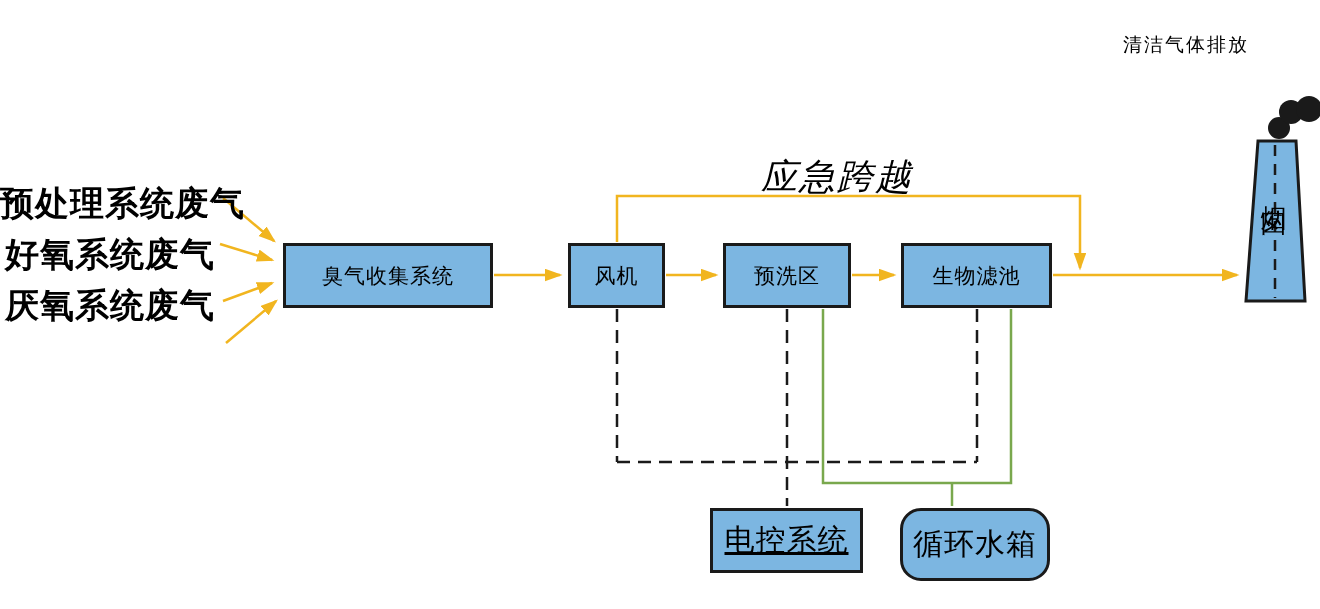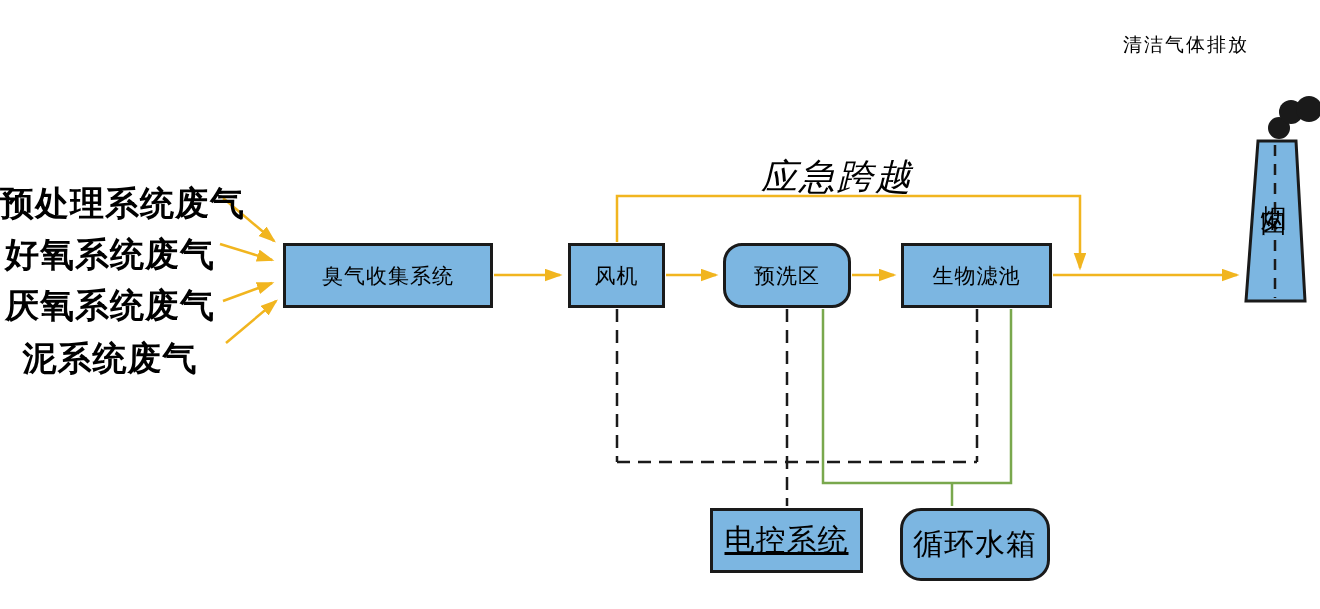--- a/index.html
+++ b/index.html
@@ -28,21 +28,21 @@
     border: 3px solid #1a1a1a;
     display: flex;
     align-items: center;
     justify-content: center;
     font-size: 21px;
     letter-spacing: 1px;
     white-space: nowrap;
   }
   .node-collection { left: 283px; top: 243px; width: 210px; height: 65px; }
   .node-fan        { left: 568px; top: 243px; width:  97px; height: 65px; }
-  .node-prewash    { left: 723px; top: 243px; width: 128px; height: 65px; border-radius: 19px; }
+  .node-prewash    { left: 723px; top: 243px; width: 128px; height: 65px; }
   .node-biofilter  { left: 901px; top: 243px; width: 151px; height: 65px; }
   .node-control    { left: 710px; top: 508px; width: 153px; height: 65px; font-size: 30px; text-decoration: underline; }
   .node-tank       { left: 900px; top: 508px; width: 150px; height: 73px; font-size: 30px; border-radius: 21px; }
 
   .input-label {
     position: absolute;
     left: 0;
     width: 220px;
     text-align: center;
     font-size: 34px;
@@ -134,21 +134,20 @@
     <g fill="#1a1a1a">
       <circle cx="1279" cy="128" r="11"></circle>
       <circle cx="1291" cy="112" r="12"></circle>
       <circle cx="1309" cy="109" r="13"></circle>
     </g>
   </svg>
 
   <div class="input-label input-1">预处理系统废气</div>
   <div class="input-label input-2">好氧系统废气</div>
   <div class="input-label input-3">厌氧系统废气</div>
-  <div class="input-label input-4">泥系统废气</div>
 
   <div class="node node-collection">臭气收集系统</div>
   <div class="node node-fan">风机</div>
   <div class="node node-prewash">预洗区</div>
   <div class="node node-biofilter">生物滤池</div>
   <div class="node node-control">电控系统</div>
   <div class="node node-tank">循环水箱</div>
 
   <div class="bypass-label">应急跨越</div>
   <div class="outlet-label">清洁气体排放</div>

